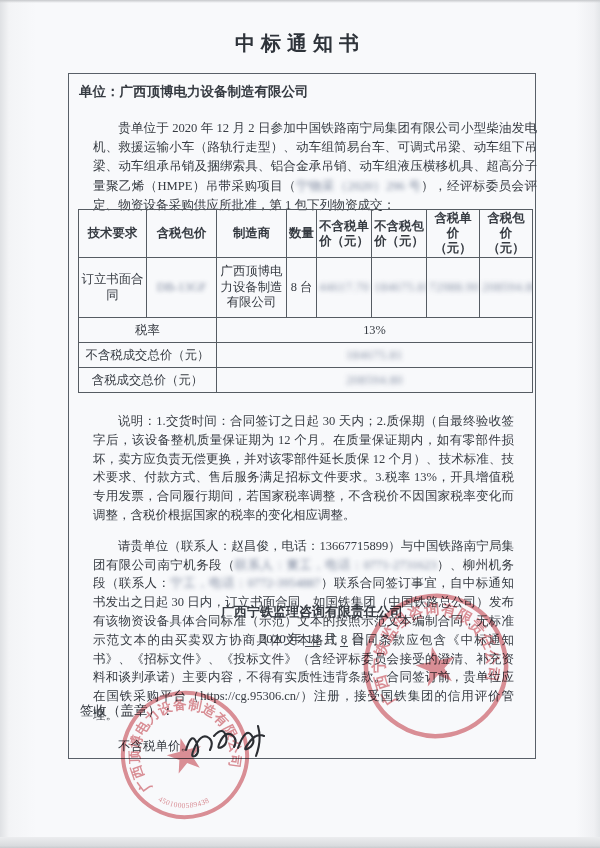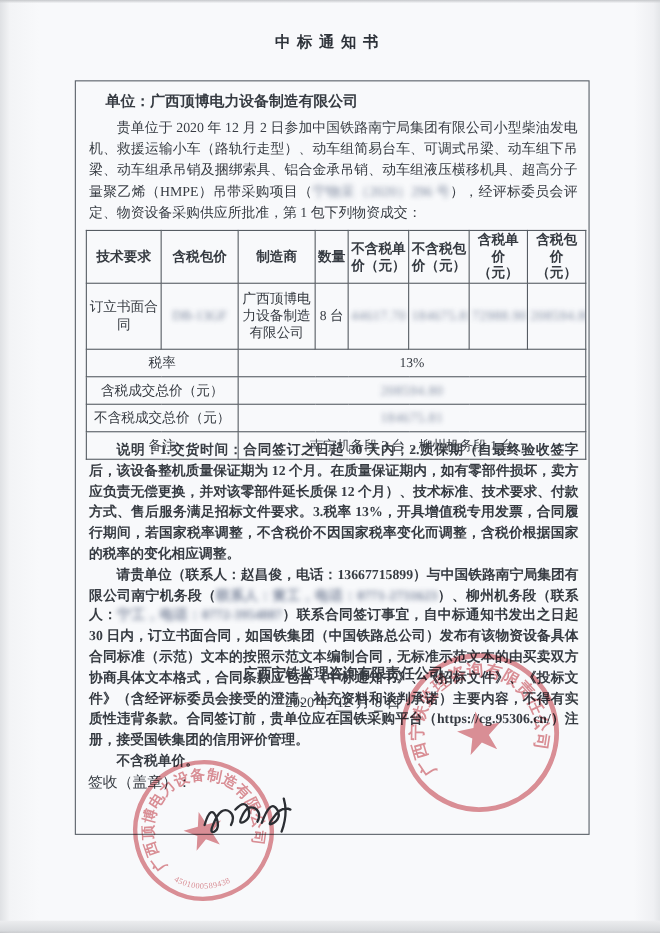--- a/index.html
+++ b/index.html
@@ -7,36 +7,36 @@
     position:relative;width:600px;height:848px;overflow:hidden;
     font-family:"Liberation Serif","DejaVu Serif",serif;
     color:#363b42;
     background:linear-gradient(90deg,#dfe1e4 0%,#f3f4f6 1.5%,#f8f9fb 6%,#f8f9fb 96%,#eff0f3 99%,#e4e6e9 100%);
   }
   .page::before{content:"";position:absolute;left:0;top:0;width:100%;height:3px;
     background:linear-gradient(#c6c8cb,rgba(220,222,225,0));z-index:5;}
   .page::after{content:"";position:absolute;left:0;bottom:0;width:100%;height:11px;
     background:linear-gradient(#eceDef,#d9dbde 80%,#c9cbce);z-index:5;}
   .doc-title{position:absolute;left:0;top:30px;width:100%;text-align:center;
-    font-size:14px;font-weight:bold;letter-spacing:6px;color:#2e333a;}
+    font-size:20px;font-weight:bold;letter-spacing:6px;color:#2e333a;}
   .frame{position:absolute;left:68px;top:73px;width:466px;height:684px;
     border:1.5px solid #596068;}
-  .unit-line{position:absolute;left:10px;top:9px;font-size:13.5px;font-weight:bold;margin-left:17px;}
-  .para{font-size:12.6px;line-height:19.2px;text-align:justify;text-indent:2em;margin:0;}
+  .unit-line{position:absolute;left:10px;top:9px;font-size:13.5px;font-weight:bold;}
+  .para{font-size:12.6px;line-height:19.2px;text-align:justify;text-indent:2em;margin:12px;}
   .intro{position:absolute;left:12px;top:33px;width:444px;max-height:102px;overflow:hidden;}
   .blur{filter:blur(2.2px);opacity:.8;color:#5d6a85;}
   .blur-num{filter:blur(2.4px);opacity:.75;color:#5d6a85;letter-spacing:.5px;}
   table.award{position:absolute;left:9px;top:135px;width:454px;border-collapse:collapse;
     table-layout:fixed;font-size:12.4px;}
   table.award th,table.award td{border:1px solid #565c63;text-align:center;vertical-align:middle;
     padding:1px 2px;overflow:hidden;}
   table.award th{font-weight:bold;height:36px;line-height:15px;}
   tr.goods td{height:57px;line-height:15.5px;}
   tr.sub td{height:22px;}
-  .notes-flow{position:absolute;left:12px;top:326px;width:445px;font-weight:bold;}
+  .notes-flow{position:absolute;left:12px;top:326px;width:445px;}
   .notes-flow .para{font-size:12.5px;line-height:18.8px;}
   .closer{position:absolute;left:212px;top:603px;width:200px;text-align:center;z-index:3;}
   .closer .company{font-size:13px;font-weight:bold;}
   .closer .date{font-size:13px;margin-top:9px;}
   .closer .u{border-bottom:1px solid #43484f;padding:0 1px;}
   .sign-line{position:absolute;left:12px;top:662px;font-size:13.5px;z-index:3;}
   .stamp{position:absolute;opacity:.58;mix-blend-mode:multiply;z-index:4;}
   .stamp svg{display:block;}
   .signature{position:absolute;left:180px;top:718px;z-index:6;}
   .titleblock{position:relative;z-index:2;}
@@ -88,30 +88,26 @@
         <td><span class="blur-num">44617.70</span></td>
         <td><span class="blur-num">184675.81</span></td>
         <td><span class="blur-num">72988.90</span></td>
         <td><span class="blur-num">208594.80</span></td>
       </tr>
       <tr class="sub">
         <td colspan="2">税率</td>
         <td colspan="6">13%</td>
       </tr>
       <tr class="sub">
-        <td colspan="2">含税成交总价（元）</td>
-        <td colspan="6"><span class="blur-num">208594.80</span></td>
-      </tr>
-      <tr class="sub">
         <td colspan="2">不含税成交总价（元）</td>
         <td colspan="6"><span class="blur-num">184675.81</span></td>
       </tr>
       <tr class="sub">
-        <td colspan="2">备注</td>
-        <td colspan="6">南宁机务段 3 台，柳州机务段 1 台</td>
+        <td colspan="2">含税成交总价（元）</td>
+        <td colspan="6"><span class="blur-num">208594.80</span></td>
       </tr>
     </tbody>
       </table>
 
     <div class="notes-flow">
       <p class="para">说明：1.交货时间：合同签订之日起 30 天内；2.质保期（自最终验收签字后，该设备整机质量保证期为 12 个月。在质量保证期内，如有零部件损坏，卖方应负责无偿更换，并对该零部件延长质保 12 个月）、技术标准、技术要求、付款方式、售后服务满足招标文件要求。3.税率 13%，开具增值税专用发票，合同履行期间，若国家税率调整，不含税价不因国家税率变化而调整，含税价根据国家的税率的变化相应调整。</p>
       <p class="para">
         <span>请贵单位（联系人：赵昌俊，电话：13667715899）与中国铁路南宁局集团有限公司南宁机务段（</span><span class="blur">联系人：黄工，电话：0771-2731623</span><span>）、柳州机务段（联系人：</span><span class="blur">宁工，电话：0772-3954887</span><span>）联系合同签订事宜，自中标通知书发出之日起 30 日内，订立书面合同，如国铁集团（中国铁路总公司）发布有该物资设备具体合同标准（示范）文本的按照示范文本编制合同，无标准示范文本的由买卖双方协商具体文本格式，合同条款应包含《中标通知书》、《招标文件》、《投标文件》（含经评标委员会接受的澄清、补充资料和谈判承诺）主要内容，不得有实质性违背条款。合同签订前，贵单位应在国铁采购平台（https://cg.95306.cn/）注册，接受国铁集团的信用评价管理。</span>
       </p>
       <p class="para">不含税单价。</p>

